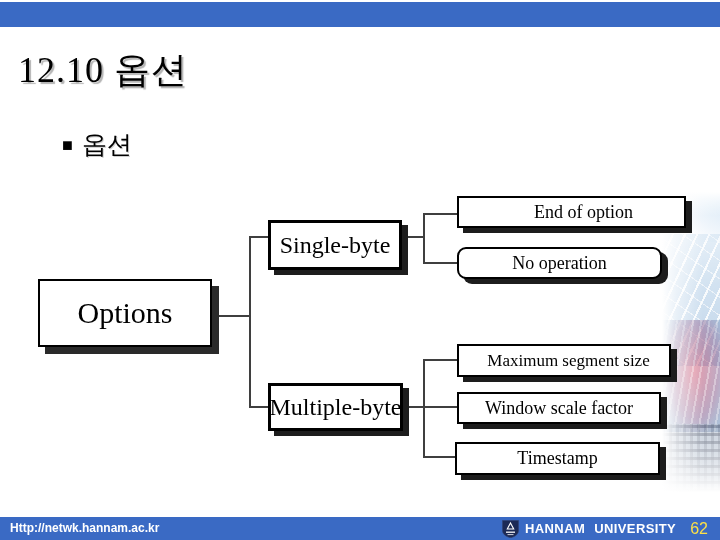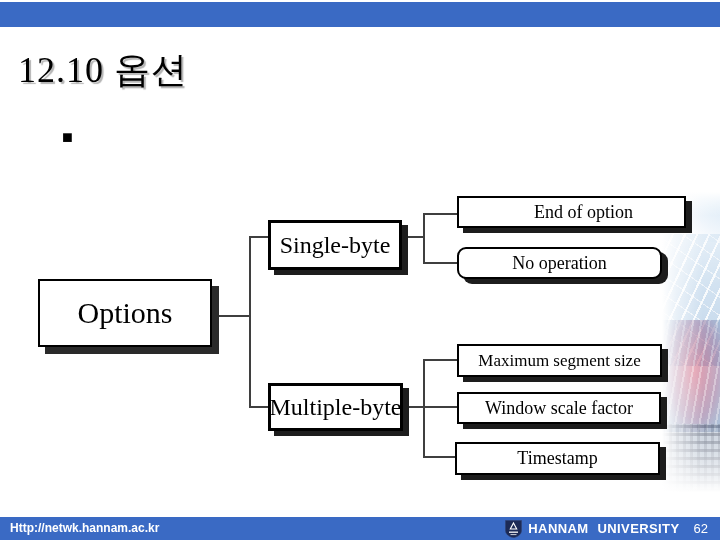--- a/index.html
+++ b/index.html
@@ -46,21 +46,21 @@
       linear-gradient(to bottom, #ffffff 0%, rgba(255,255,255,0) 8%, rgba(255,255,255,0) 82%, #ffffff 100%); }
 
   
   .box { position:absolute; background:#fff; border:2px solid #000; box-shadow:6px 5px 0 #1d1d1d;
     display:flex; align-items:center; justify-content:center; color:#000; white-space:nowrap; }
   .box-options   { left:38px;  top:279px; width:170px; height:64px; font-size:30px; box-shadow:7px 7px 0 #2a2a2a; }
   .box-single    { left:268px; top:220px; width:128px; height:44px; border-width:3px; font-size:24px; }
   .box-multiple  { left:268px; top:383px; width:129px; height:42px; border-width:3px; font-size:24px; }
   .box-end       { left:457px; top:196px; width:201px; height:28px; font-size:18px;padding-left:24px; }
   .box-noop      { left:457px; top:247px; width:201px; height:28px; font-size:18px;border-radius:9px; }
-  .box-max       { left:457px; top:344px; width:201px; height:29px; font-size:17px; }
+  .box-max       { left:457px; top:344px; width:201px; height:29px; font-size:17px;padding-left:9px; }
   .box-window    { left:457px; top:392px; width:200px; height:28px; font-size:18px; }
   .box-timestamp { left:455px; top:442px; width:201px; height:29px; font-size:18px; }
 
   
   .line { position:absolute; background:#3f3f3f; }
   .h { height:2px; } .v { width:2px; }
   .ln-opt      { left:212px; top:315px; width:38px; }
   .ln-v1       { left:249px; top:236px; height:172px; }
   .ln-single-l { left:249px; top:236px; width:19px; }
   .ln-multi-l  { left:249px; top:406px; width:19px; }
@@ -72,21 +72,21 @@
   .ln-v3       { left:423px; top:359px; height:99px; }
   .ln-max      { left:423px; top:359px; width:34px; }
   .ln-window   { left:423px; top:406px; width:34px; }
   .ln-ts       { left:423px; top:456px; width:34px; }
 
   
   .footer-url { position:absolute; left:10px; top:4px; font-size:12px; font-weight:bold; color:#ffffff; }
   .footer-right { position:absolute; right:8px; top:0; height:23px; display:flex; align-items:center; }
   .logo { width:17px; height:18px; margin-right:6px; }
   .footer-univ { font-size:13px; font-weight:bold; color:#fff; letter-spacing:.4px; word-spacing:5px; }
-  .footer-page { font-size:13px; color:#ffffff; margin-left:14px; margin-right:4px;
+  .footer-page { font-size:16px; color:#fde047; margin-left:14px; margin-right:4px;
     font-family:"Liberation Sans", sans-serif; }
 </style>
 </head>
 <body>
 
 <div class="slide">
 
   <div class="top-bar"></div>
 
   <div class="bg-strip">
@@ -94,20 +94,21 @@
     <div class="bg-map"></div>
     <div class="bg-red"></div>
     <div class="bg-keyboard"></div>
     <div class="bg-fade"></div>
   </div>
 
   <div class="slide-title">12.10 옵션</div>
 
   <div class="bullet-row">
     <span class="bullet-marker">■</span>
+    <span class="bullet-text">옵션</span>
   </div>
 
   <div class="line h ln-opt"></div>
   <div class="line v ln-v1"></div>
   <div class="line h ln-single-l"></div>
   <div class="line h ln-multi-l"></div>
   <div class="line h ln-single-r"></div>
   <div class="line v ln-v2"></div>
   <div class="line h ln-end"></div>
   <div class="line h ln-noop"></div>

